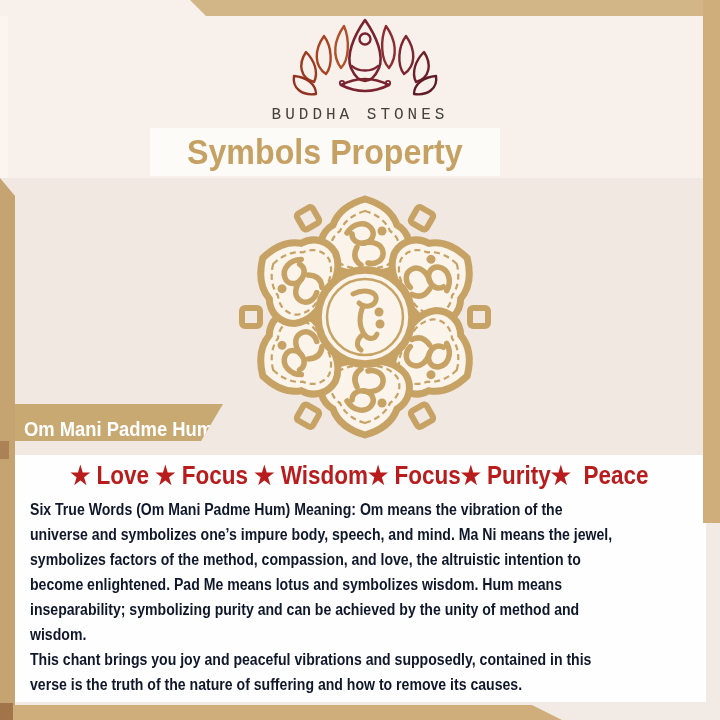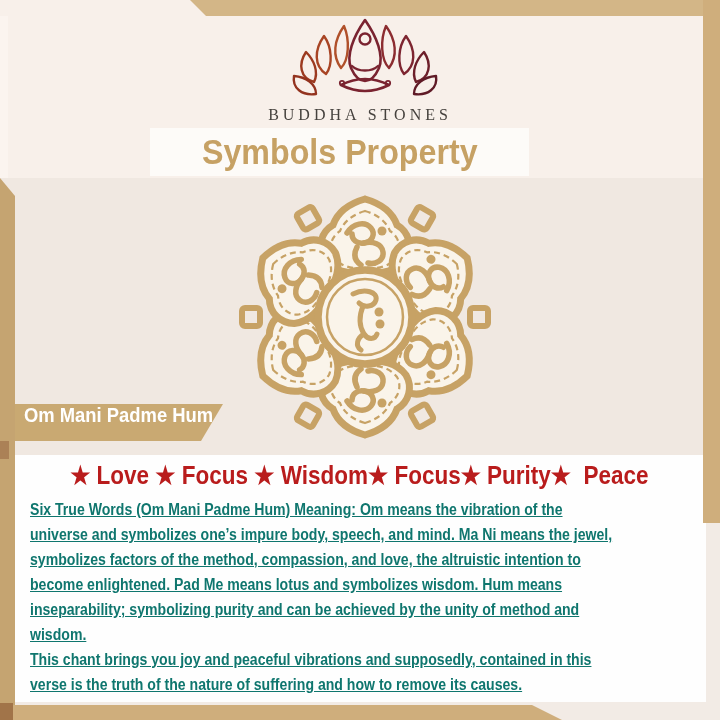--- a/index.html
+++ b/index.html
@@ -19,43 +19,43 @@
   .accent-mid{left:0;top:441px;width:9px;height:18px;background:#ab8156;}
   .accent-corner{left:0;top:703px;width:13px;height:17px;background:#a17449;}
   .bottom-band{left:13px;top:705px;width:549px;height:15px;background:#cfae7c;
     clip-path:polygon(0 0,519px 0,549px 100%,0 100%);}
 
   
   .header-section{left:0;top:0;width:720px;height:180px;background:#f8f0ea;}
   .left-light-strip{left:0;top:16px;width:8px;height:162px;background:#fbf4ef;}
   .logo-wrap{left:275px;top:16px;width:180px;height:92px;display:flex;align-items:center;justify-content:center;}
   .brand-name{left:0;top:106px;width:720px;text-align:center;
-    font-family:Liberation Serif, serif;font-size:16px;letter-spacing:4px;color:#45413d;}
-  .title-banner{left:150px;top:128px;width:379px;height:48px;background:#fdfbf8;
+    font-family:Liberation Mono, monospace;font-size:16px;letter-spacing:4px;color:#45413d;}
+  .title-banner{left:150px;top:128px;width:350px;height:48px;background:#fdfbf8;
     display:flex;align-items:center;justify-content:center;}
   .page-title{font-size:35px;font-weight:700;color:#c6a164;
     display:inline-block;transform:scaleX(.92);white-space:nowrap;}
 
   
   .mandala-section{left:0;top:178px;width:720px;height:277px;background:#f0e8e1;}
   .mandala-wrap{left:235px;top:186px;width:260px;height:262px;}
 
   
   .mantra-badge{left:15px;top:404px;width:208px;height:37px;background:#c9a972;
     clip-path:polygon(0 0,100% 0,calc(100% - 22px) 100%,0 100%);
-    display:flex;align-items:flex-start;}
+    display:flex;align-items:flex-end;}
   .badge-label{margin-left:9px;font-size:20px;font-weight:700;color:#ffffff;
     display:inline-block;transform:scaleX(.92);transform-origin:left center;white-space:nowrap;}
 
   
   .info-panel{left:13px;top:455px;width:693px;height:247px;background:#fefefe;}
   .benefits-line{left:13px;top:461px;width:693px;text-align:center;
     font-size:25px;font-weight:700;color:#b91c1c;}
   .benefits-line span{display:inline-block;transform:scaleX(.9);white-space:pre;}
-  .body-text{left:30px;top:497px;width:659px;color:#0f766e;text-decoration:underline;}
+  .body-text{left:30px;top:497px;width:659px;color:#0f172a;}
   .body-text .para{
     font-size:16px;line-height:25px;font-weight:700;white-space:pre-line;
     transform:scaleX(.88);transform-origin:left top;width:749px;}
 </style>
 </head>
 <body>
 
 <div class="stage">
 
   <div class="abs header-section"></div>

